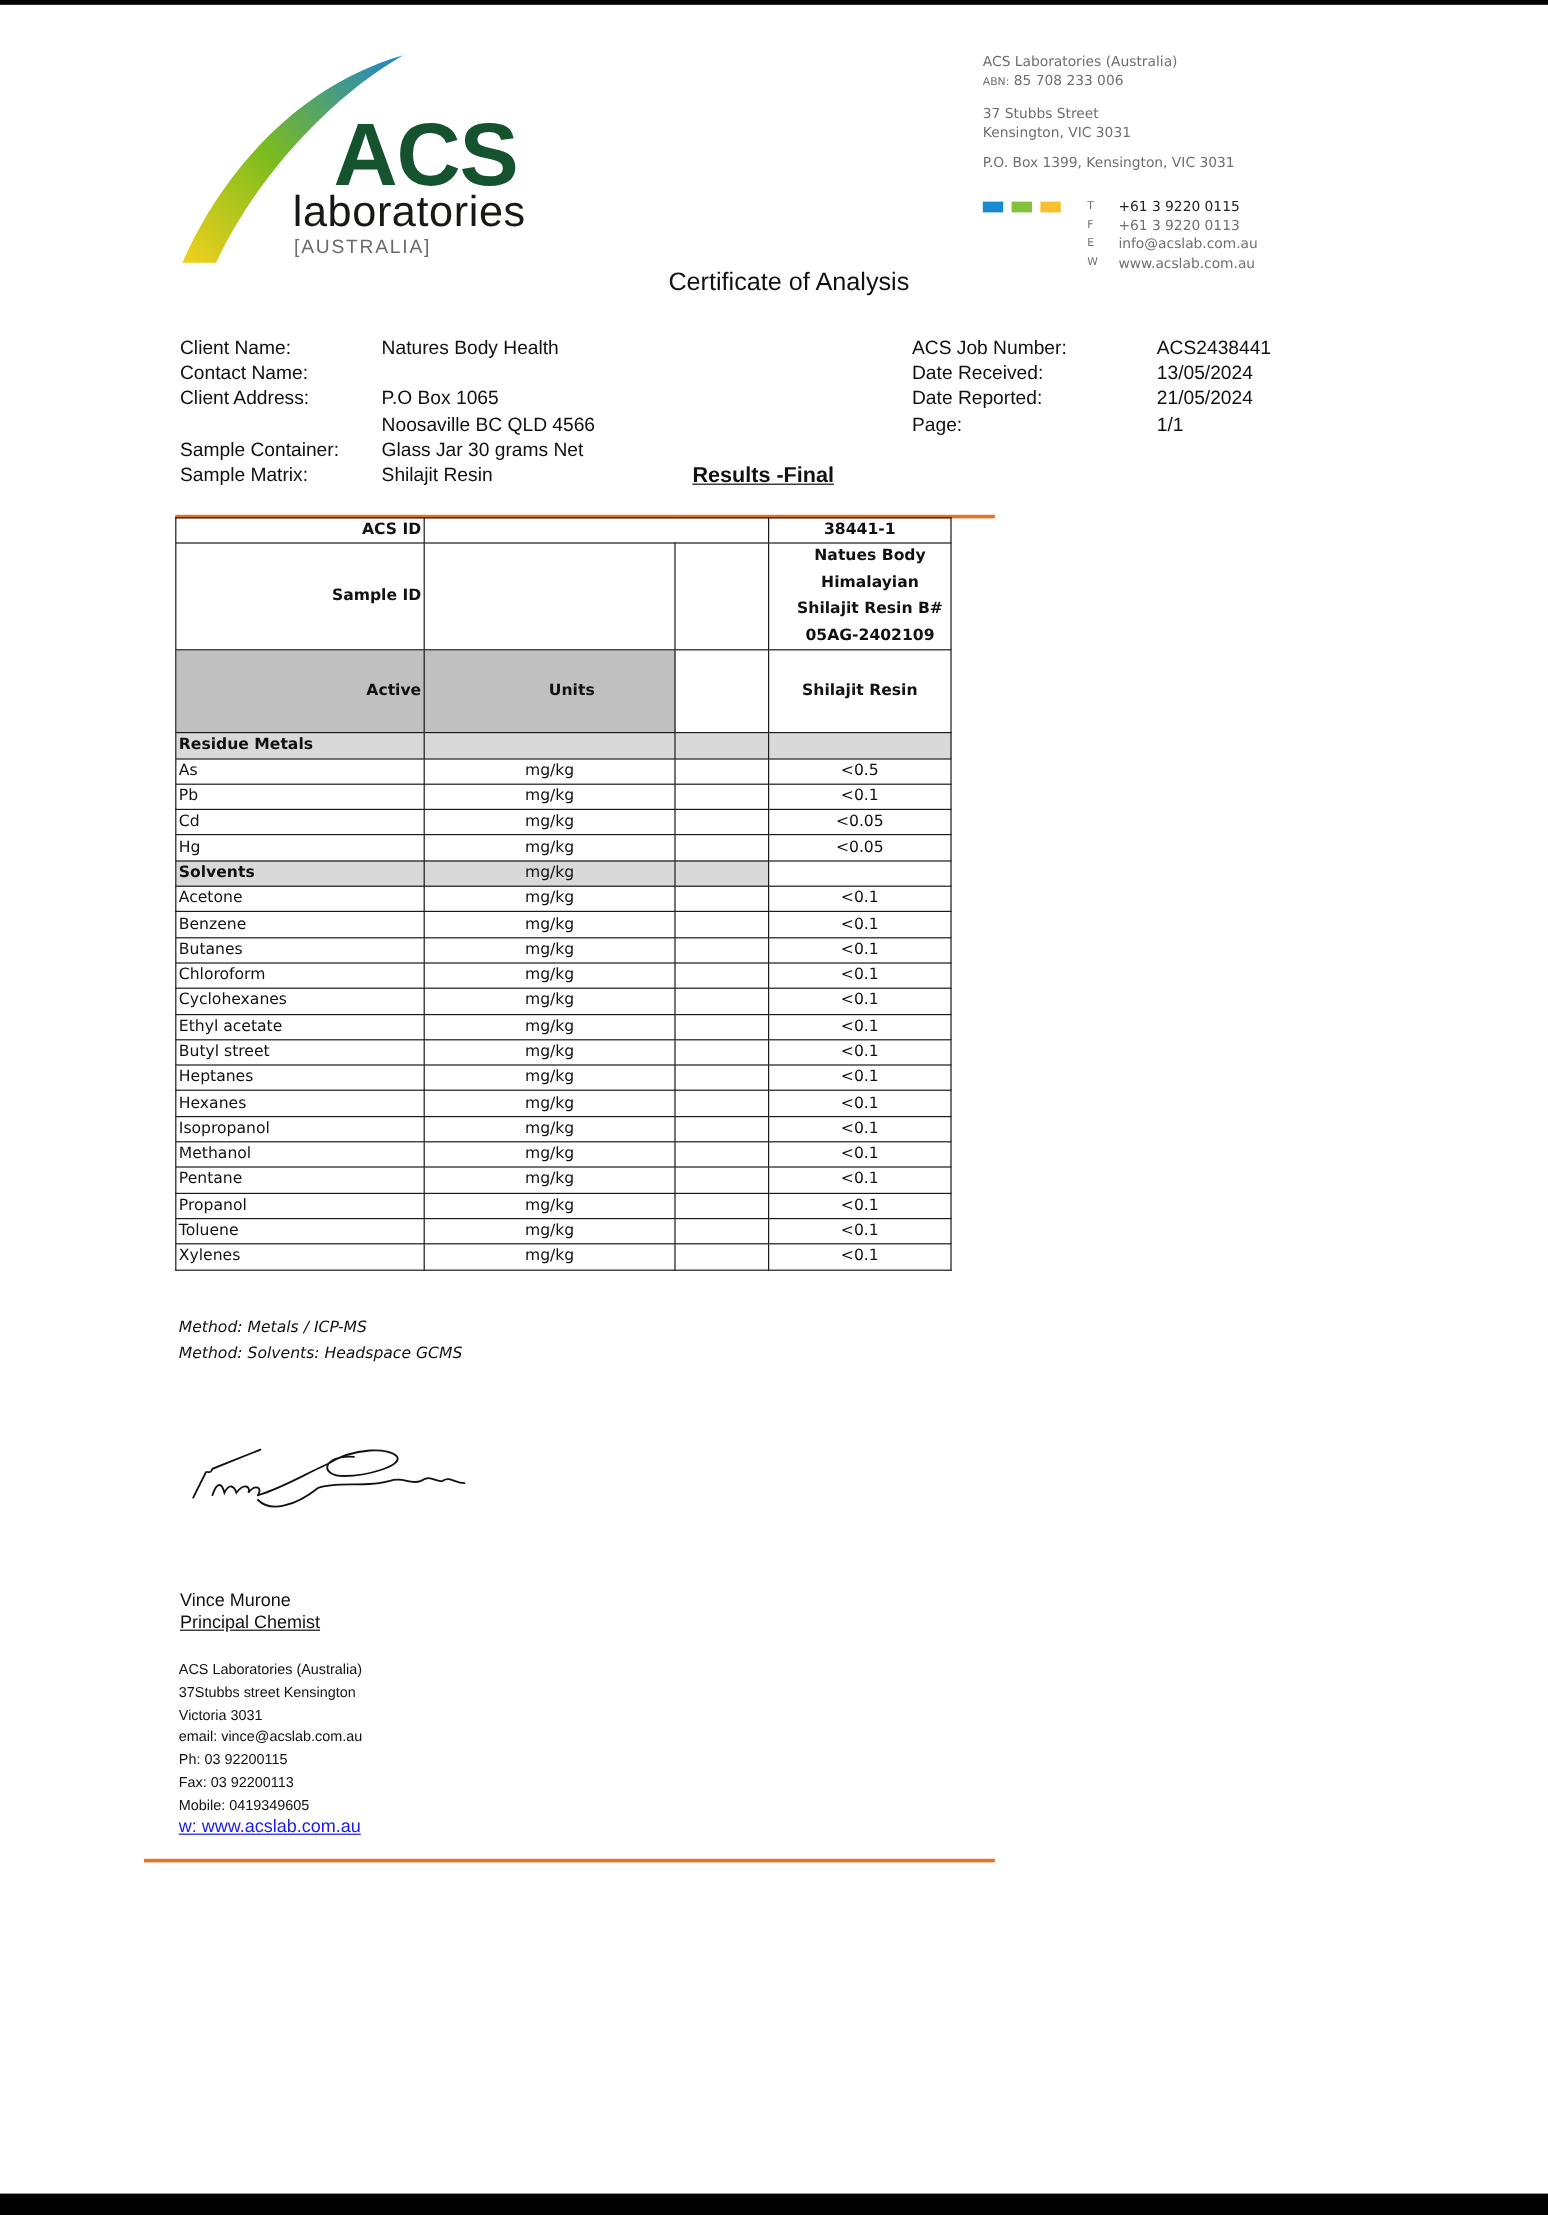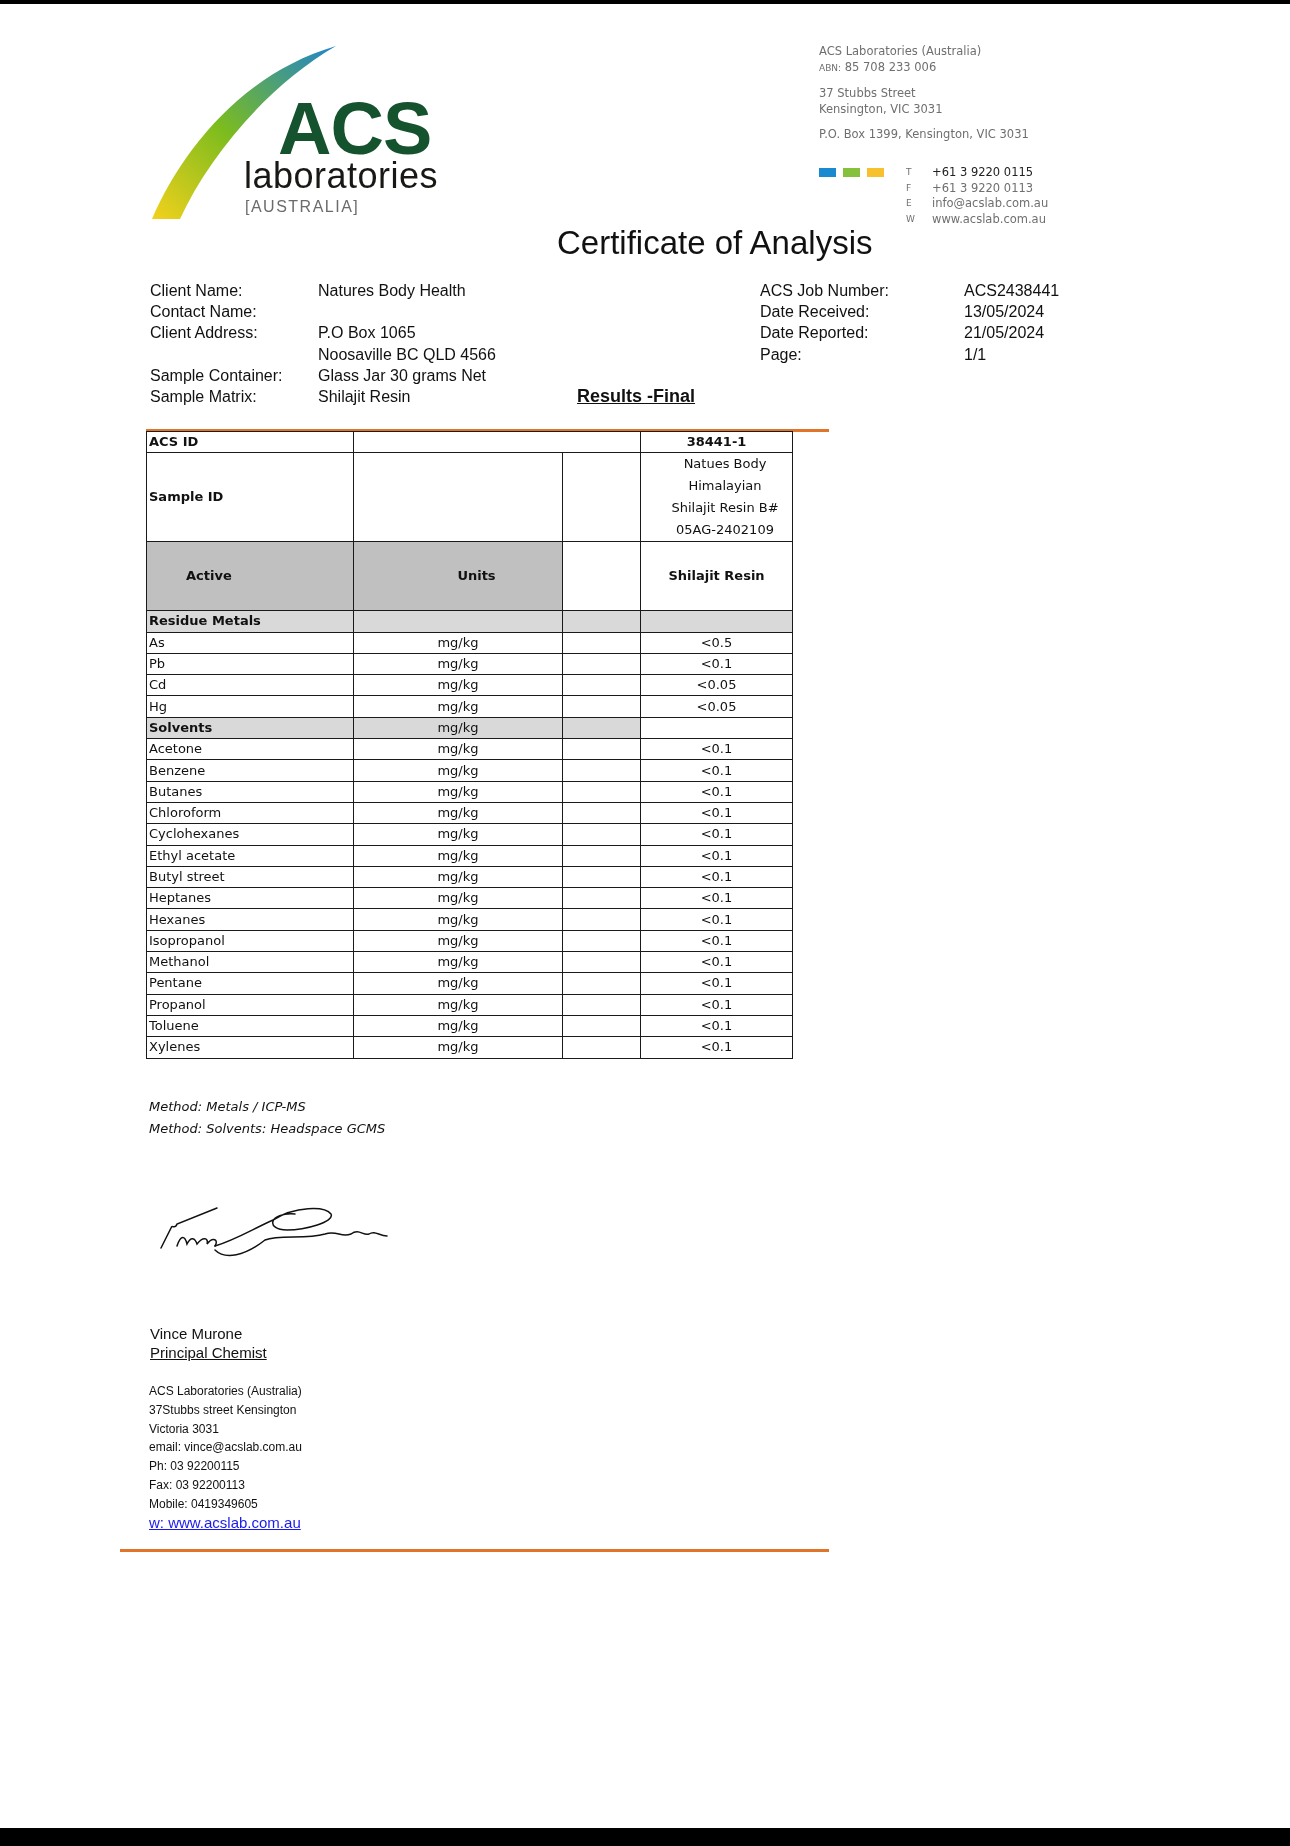--- a/index.html
+++ b/index.html
@@ -23,21 +23,21 @@
   .contact .abn-val { font-size: 11.5px; }
   .contact .gap { height: 10px; }
   .swatches { position: absolute; left: 819px; top: 168px; }
   .swatch { position: absolute; top: 0; width: 17px; height: 9px; }
   .phones { position: absolute; left: 906px; top: 165px; font-family: "DejaVu Sans", sans-serif; font-size: 11.5px; line-height: 15.5px; color: #6f6f6f; }
   .phones .row { display: flex; }
   .phones .k { width: 26px; font-size: 9px; }
   .phones .row:first-child .v { color: #222; }
 
   
-  .doc-title { position: absolute; left: 557px; top: 224px; font-size: 33px; color: #111; text-align: right; }
+  .doc-title { position: absolute; left: 557px; top: 224px; font-size: 21px; color: #111; text-align: right; }
 
   
   .client { position: absolute; left: 150px; top: 280px; font-size: 16px; line-height: 21.2px; }
   .client .row { display: flex; }
   .client .lbl { width: 168px; }
   .results-final { position: absolute; left: 577px; top: 386px; font-size: 18px; font-weight: bold; text-decoration: underline; }
 
   .job { position: absolute; left: 760px; top: 280px; font-size: 16px; line-height: 21.2px; }
   .job .row { display: flex; }
   .job .lbl { width: 198px; text-align: left; padding-right: 6px; }
@@ -46,26 +46,26 @@
 
   
   .table-wrap { position: absolute; left: 146px; top: 431px; }
   table { border-collapse: collapse; font-family: "DejaVu Sans", sans-serif; font-size: 13px; }
   td { border: 1.6px solid #1a1a1a; padding: 0 2px; height: 20.3px; line-height: 20px; }
   td.c1 { width: 165px; }
   td.c2 { width: 167px; text-align: center; }
   td.c3 { width: 73px; }
   td.c4 { width: 130px; text-align: center; }
   .bold { font-weight: bold; }
-  .center { text-align: left; }
+  .center { text-align: right; }
   .hdr { background: #c0c0c0; padding-left: 39px; }
   .sec { background: #d9d9d9; }
   .tall-sample td { height: 83px; }
   .tall-active td { height: 68px; }
-  .sample-lines { line-height: 22px; font-weight: normal; padding-left: 19px; }
+  .sample-lines { line-height: 22px; font-weight: bold; padding-left: 19px; }
 
   .methods { position: absolute; left: 149px; top: 1096px; font-family: "DejaVu Sans", sans-serif; font-style: italic; font-size: 13px; line-height: 22px; }
 
   .signature { position: absolute; left: 155px; top: 1200px; }
 
   .signer { position: absolute; left: 150px; top: 1324px; font-size: 15px; line-height: 19px; }
   .signer .title-link { text-decoration: underline; }
   .sig-contact { position: absolute; left: 149px; top: 1382px; font-size: 12px; line-height: 18.8px; }
   .sig-contact .web { color: #1a1aee; text-decoration: underline; font-size: 15px; }
 </style>

